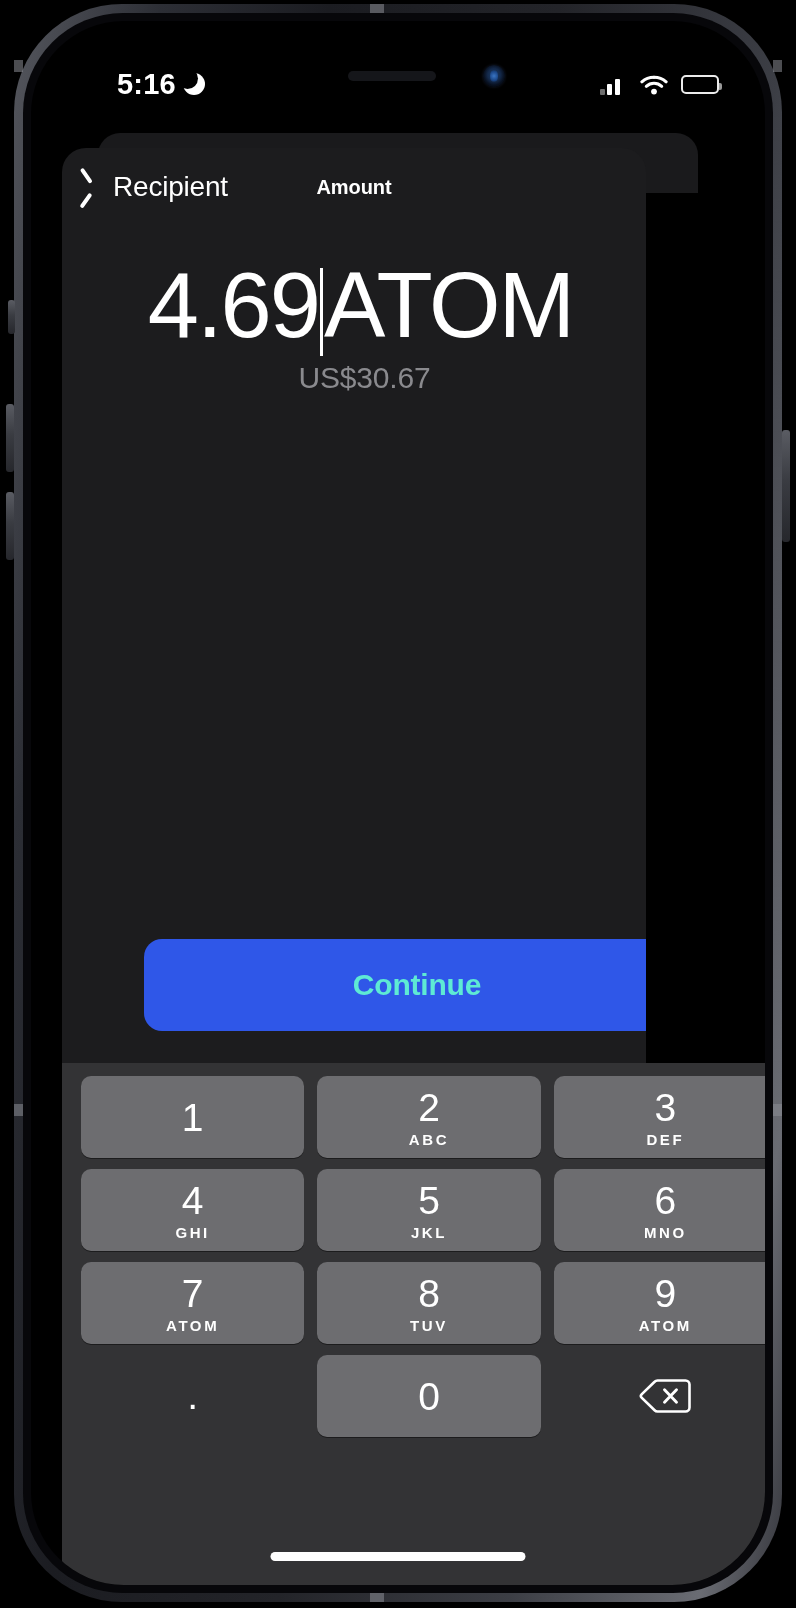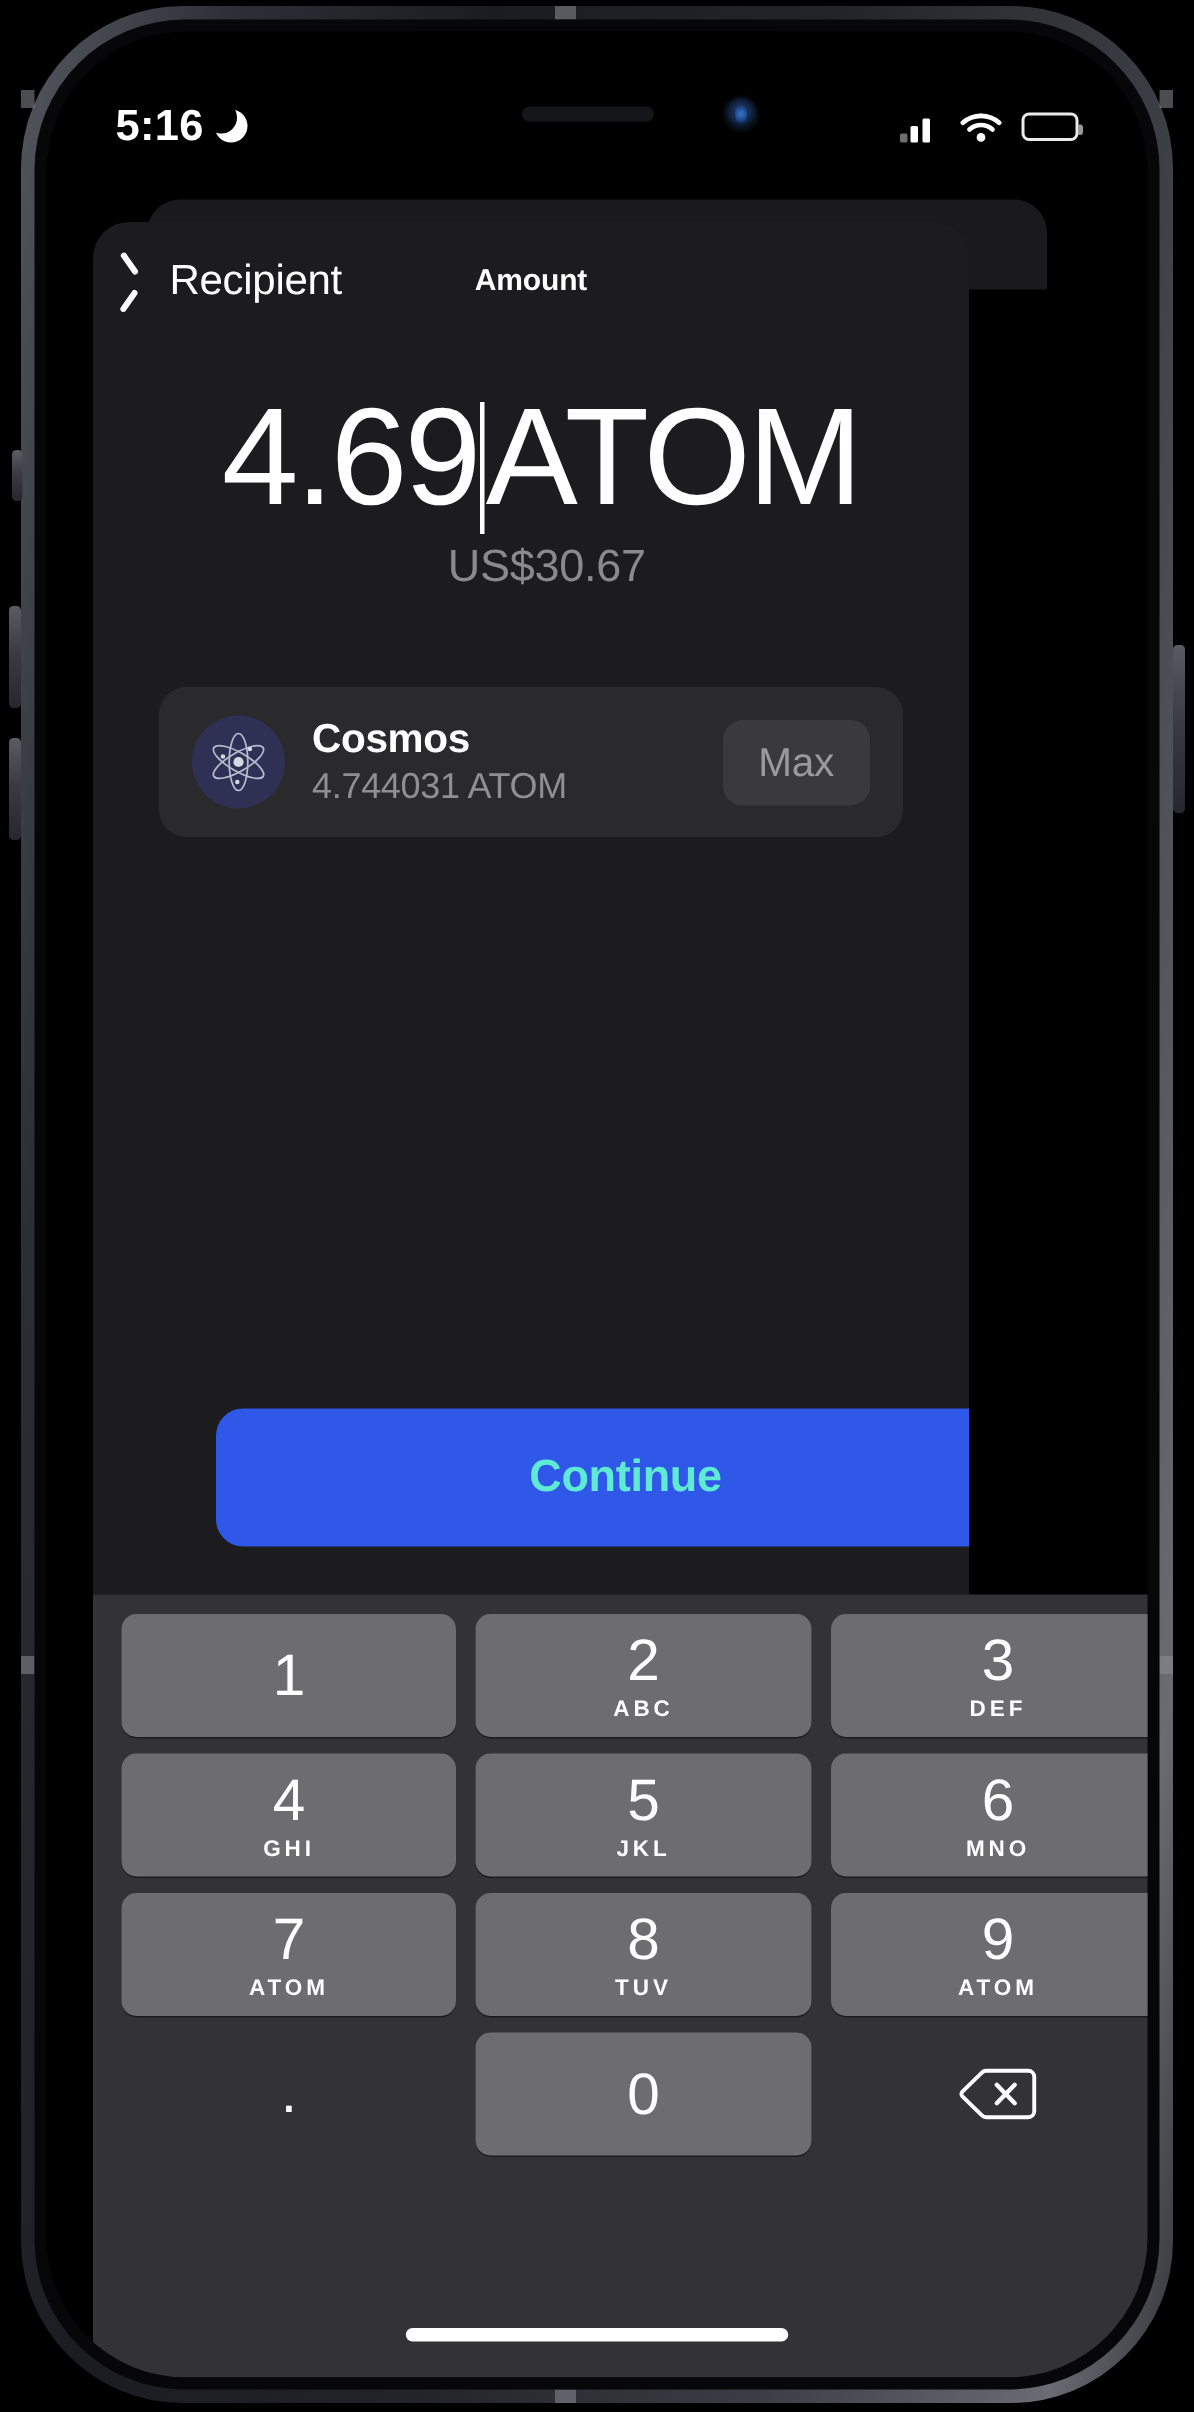--- a/index.html
+++ b/index.html
@@ -68,21 +68,21 @@
     opacity:.85;
   }
 
   
   #status-bar{
     position:absolute; left:0; top:40px; width:734px; height:46px;
     display:flex; align-items:center; justify-content:space-between;
     padding:0 46px; z-index:30;
   }
   #status-left{ display:flex; align-items:center; gap:7px; }
-  #clock{ color:#fff; font-size:29px; font-weight:600; letter-spacing:.2px; }
+  #clock{ color:#fff; font-size:29px; font-weight:600; letter-spacing:.2px;margin-left:40px; }
   #moon-icon{ width:22px; height:22px; position:relative; }
   #moon-icon::before{
     content:""; position:absolute; inset:0;
     border-radius:50%; background:#fff;
   }
   #moon-icon::after{
     content:""; position:absolute; left:-6px; top:-5px;
     width:21px; height:21px; border-radius:50%; background:#000;
   }
   #status-right{ display:flex; align-items:center; gap:13px; }
@@ -284,40 +284,20 @@
 
     <div id="amount-section">
       <div id="amount-row">
         <span id="amount-value">4.69</span>
         <span id="amount-caret"></span>
         <span id="amount-ticker">ATOM</span>
       </div>
       <div id="fiat-value">US$30.67</div>
     </div>
 
-    <div id="asset-card">
-      <div id="asset-logo">
-        <svg width="46" height="46" viewBox="0 0 46 46">
-          <g stroke="#b9bcd0" stroke-width="1.15" fill="none">
-            <ellipse cx="23" cy="23" rx="6.2" ry="19"></ellipse>
-            <ellipse cx="23" cy="23" rx="6.2" ry="19" transform="rotate(60 23 23)"></ellipse>
-            <ellipse cx="23" cy="23" rx="6.2" ry="19" transform="rotate(120 23 23)"></ellipse>
-          </g>
-          <circle cx="23" cy="23" r="3.4" fill="#d5d7e4"></circle>
-          <circle cx="30.6" cy="14.4" r="1.5" fill="#d5d7e4"></circle>
-          <circle cx="12.6" cy="19.4" r="1.5" fill="#d5d7e4"></circle>
-          <circle cx="22.2" cy="36.4" r="1.5" fill="#d5d7e4"></circle>
-        </svg>
-      </div>
-      <div id="asset-text">
-        <div id="asset-name">Cosmos</div>
-        <div id="asset-balance">4.744031 ATOM</div>
-      </div>
-      <div id="max-button">Max</div>
-    </div>
 
     <div id="continue-button">Continue</div>
   </div>
 
   <div id="keypad">
 
     <div class="keypad-row">
       <div class="key">
         <span class="key-digit">1</span>
       </div>

